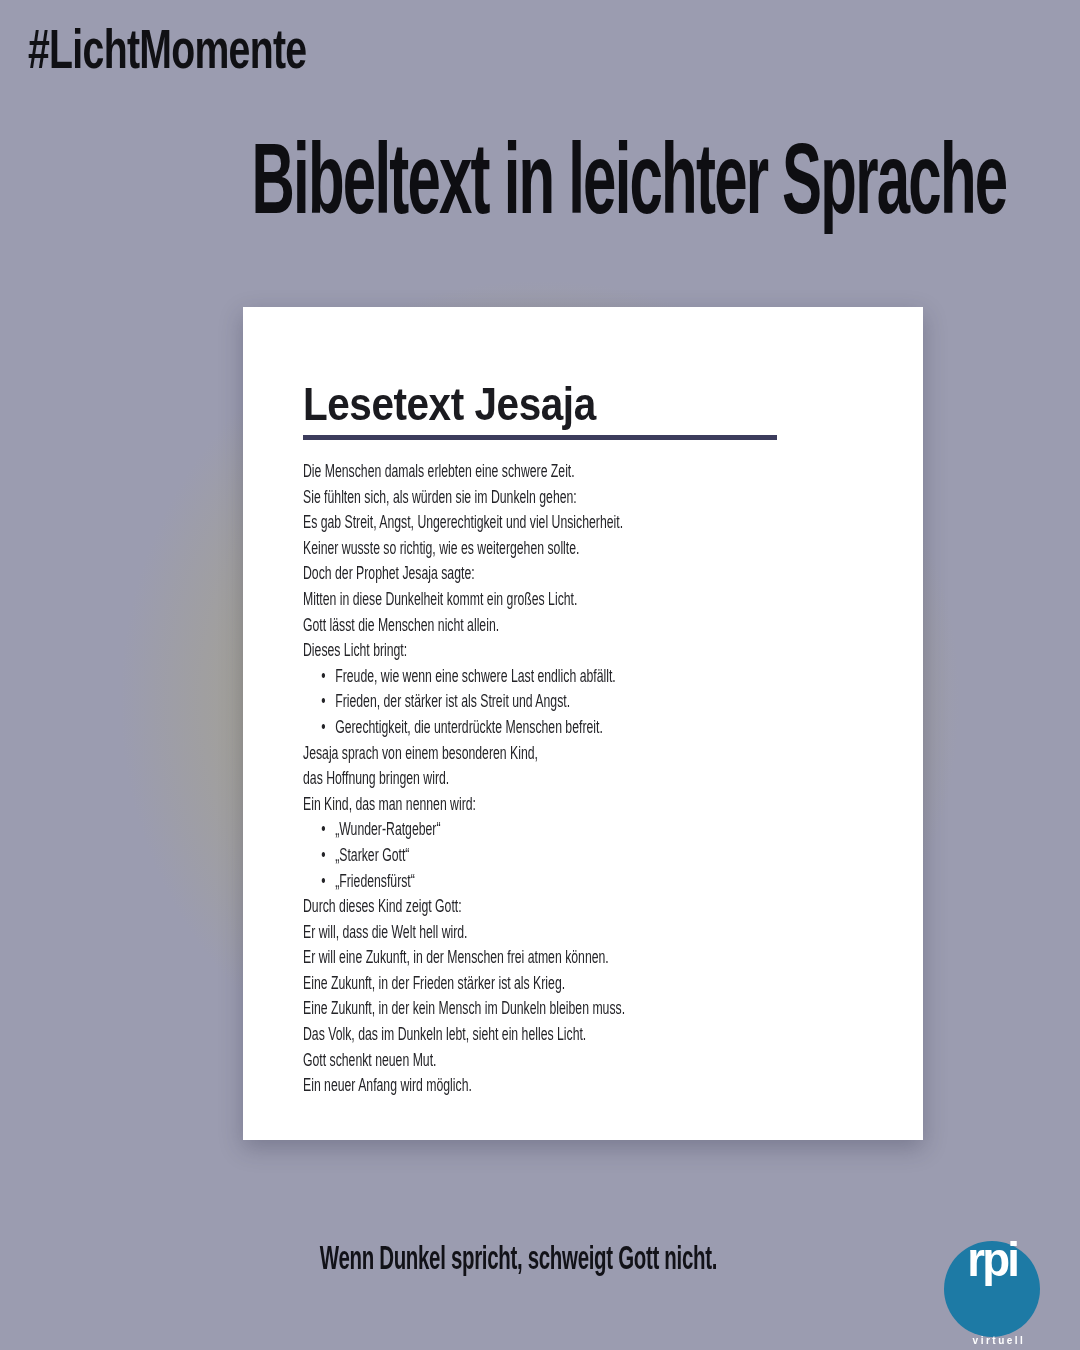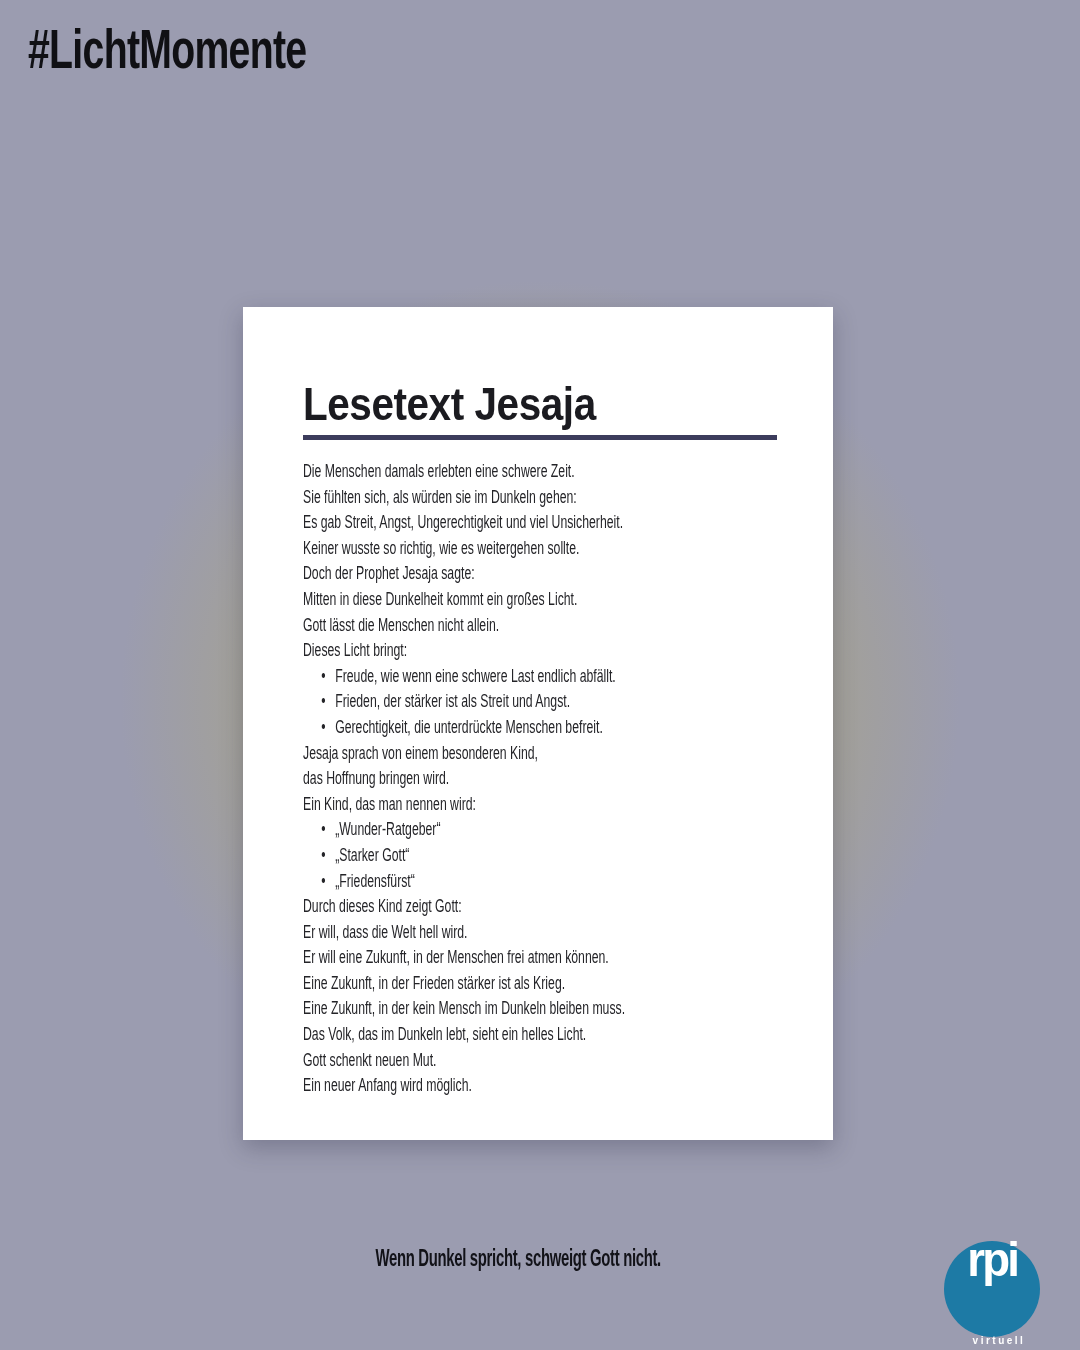--- a/index.html
+++ b/index.html
@@ -36,21 +36,21 @@
     display: inline-block;
     font-size: 100px; font-weight: 800; color: #0e0e12;
     letter-spacing: -3px; line-height: 1.04;
     transform: scaleX(0.60); transform-origin: center top;
     white-space: nowrap;
   }
 
   
   .card {
     position: absolute; left: 243px; top: 307px;
-    width: 590px; height: 833px;
+    width: 680px; height: 833px;
     background: #ffffff;
     box-shadow: 0 8px 22px rgba(35, 35, 60, 0.28);
   }
   .card-heading {
     position: absolute; left: 60px; top: 72px;
     font-size: 46px; font-weight: 700; color: #1b1b20;
     letter-spacing: -0.5px; line-height: 1.1;
     transform: scaleX(0.88); transform-origin: left top;
     white-space: nowrap;
   }
@@ -75,21 +75,21 @@
     color: #242428;
   }
 
   
   .footer-caption {
     position: absolute; left: 0; right: 44px; top: 1236px;
     text-align: center;
   }
   .footer-line {
     display: block;
-    font-size: 24px; font-weight: 800; color: #121218;
+    font-size: 33px; font-weight: 800; color: #121218;
     letter-spacing: -0.5px; line-height: 44px;
     white-space: nowrap;
   }
   .footer-line > span {
     display: inline-block;
     transform: scaleX(0.62); transform-origin: center top;
   }
 
   
   .logo-circle {
@@ -114,20 +114,23 @@
     white-space: nowrap;
   }
 </style>
 </head>
 <body>
 
 <div class="poster">
 
   <div class="hashtag">#LichtMomente</div>
 
+  <div class="main-title-wrap">
+    <span class="main-title">Bibeltext in leichter Sprache</span>
+  </div>
 
   <div class="card">
     <div class="card-heading">Lesetext Jesaja</div>
     <div class="rule"></div>
     <div class="card-body">
       <div class="line">Die Menschen damals erlebten eine schwere Zeit.</div>
       <div class="line">Sie fühlten sich, als würden sie im Dunkeln gehen:</div>
       <div class="line">Es gab Streit, Angst, Ungerechtigkeit und viel Unsicherheit.</div>
       <div class="line">Keiner wusste so richtig, wie es weitergehen sollte.</div>
       <div class="line">Doch der Prophet Jesaja sagte:</div>

